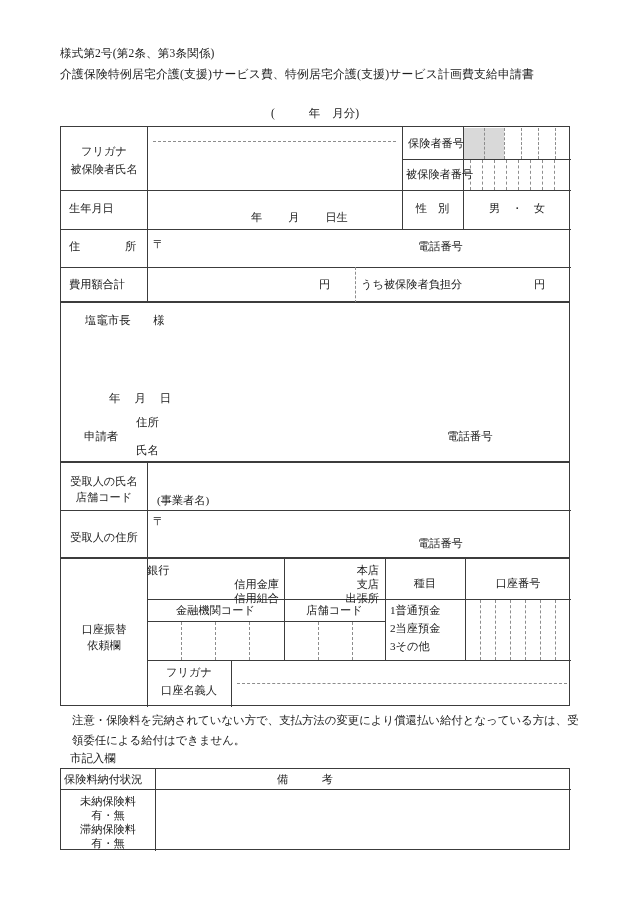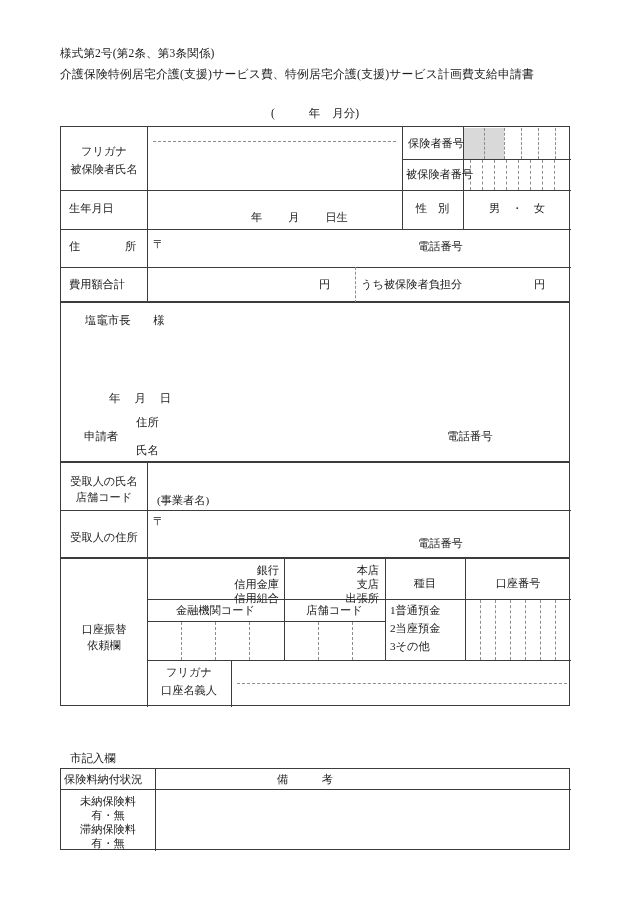--- a/index.html
+++ b/index.html
@@ -212,21 +212,21 @@
 
     <div class="hline" style="left:86px; top:40px; width:238px;"></div>
     <div class="hline" style="left:86px; top:62px; width:238px;"></div>
     <div class="hline" style="left:324px; top:40px; width:186px;"></div>
     <div class="hline" style="left:86px; top:101px; width:424px;"></div>
 
     <div class="vline" style="left:223px; top:0; height:101px;"></div>
     <div class="vline" style="left:324px; top:0; height:101px;"></div>
     <div class="vline" style="left:404px; top:0; height:101px;"></div>
 
-    <div class="cellTxt" style="left:86px; top:4px; width:132px; text-align:right;">銀行</div>
+    <div class="cellTxt" style="left:86px; top:4px; width:132px; ">銀行</div>
     <div class="cellTxt" style="left:86px; top:18px; width:132px; text-align:right;">信用金庫</div>
     <div class="cellTxt" style="left:86px; top:32px; width:132px; text-align:right;">信用組合</div>
 
     <div class="cellTxt" style="left:224px; top:4px; width:94px; text-align:right;">本店</div>
     <div class="cellTxt" style="left:224px; top:18px; width:94px; text-align:right;">支店</div>
     <div class="cellTxt" style="left:224px; top:32px; width:94px; text-align:right;">出張所</div>
 
     <div class="cellTxt ctr" style="left:324px; top:17px; width:80px;">種目</div>
     <div class="cellTxt ctr" style="left:404px; top:17px; width:106px;">口座番号</div>
 
@@ -250,20 +250,21 @@
     <div class="vdash" style="left:464px; top:41px; height:60px;"></div>
     <div class="vdash" style="left:479px; top:41px; height:60px;"></div>
     <div class="vdash" style="left:494px; top:41px; height:60px;"></div>
 
     <div class="vline" style="left:170px; top:101px; height:47px;"></div>
     <div class="cellTxt ctr" style="left:86px; top:106px; width:84px;">フリガナ</div>
     <div class="cellTxt ctr" style="left:86px; top:124px; width:84px;">口座名義人</div>
     <div class="hdash" style="left:176px; top:124px; width:330px;"></div>
   </div>
 
+  <div class="note" style="left:72px; top:711px;">注意・保険料を完納されていない方で、支払方法の変更により償還払い給付となっている方は、受領委任による給付はできません。</div>
 
   <div style="position:absolute; left:70px; top:751px; font-size:11.4px;">市記入欄</div>
 
   <div class="frame" style="left:60px; top:768px; width:510px; height:82px;">
     <div class="hline" style="left:0; top:20px; width:510px;"></div>
     <div class="vline" style="left:94px; top:0; height:82px;"></div>
 
     <div class="cellTxt" style="left:3px; top:3px;">保険料納付状況</div>
     <div class="cellTxt ctr" style="left:94px; top:3px; width:300px;">備　　　考</div>
 

